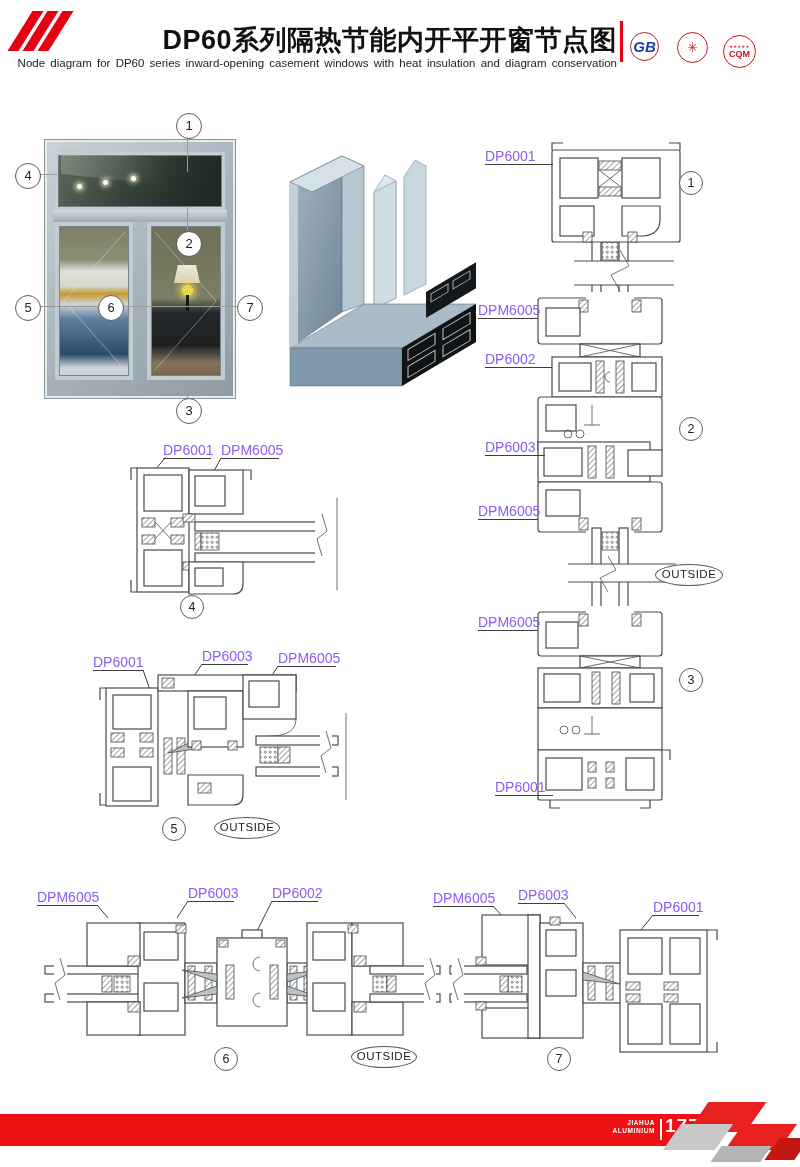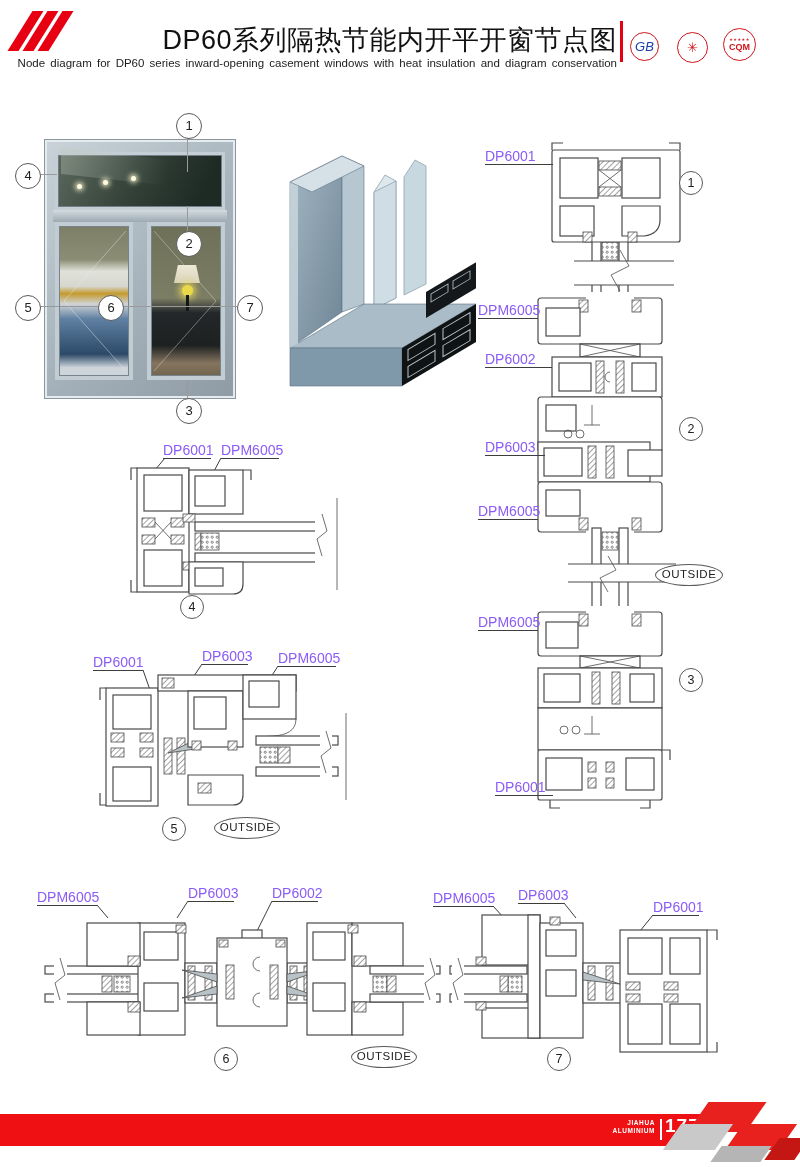--- a/index.html
+++ b/index.html
@@ -1,21 +1,21 @@
 <!DOCTYPE html>
 <html><head>
 <meta charset="utf-8">
 <style>
   html,body{margin:0;padding:0;background:#fff;}
   .page{position:relative;width:800px;height:1167px;background:#fff;overflow:hidden;
         font-family:"Liberation Sans",sans-serif;}
   .abs{position:absolute;}
   
   .stripe{position:absolute;width:11px;height:40px;background:#e60012;transform:skewX(-32deg);}
-  .title{position:absolute;top:22px;right:183px;font-size:27px;font-weight:normal;color:#111;
+  .title{position:absolute;top:22px;right:183px;font-size:27px;font-weight:bold;color:#111;
          letter-spacing:.5px;white-space:nowrap;}
   .subtitle{position:absolute;top:57px;right:183px;font-size:11.5px;color:#1c1c1c;
             word-spacing:2px;white-space:nowrap;}
   .red-divider{position:absolute;left:620px;top:21px;width:2.5px;height:41px;background:#e60012;}
   .logo{position:absolute;border-radius:50%;background:#fff;display:flex;flex-direction:column;
         align-items:center;justify-content:center;}
   
   .photo{position:absolute;left:45px;top:140px;width:190px;height:258px;
          background:linear-gradient(135deg,#c9d3d9,#a2afb8 60%,#8e9ba5);
          box-shadow:inset 0 0 0 2px #e6ebee, 0 0 0 1px #8a97a1;}
@@ -66,26 +66,26 @@
 
   <div class="stripe" style="left:20px;top:11px;"></div>
   <div class="stripe" style="left:35px;top:11px;"></div>
   <div class="stripe" style="left:50px;top:11px;"></div>
 
   <div class="title">DP60系列隔热节能内开平开窗节点图</div>
   <div class="subtitle">Node diagram for DP60 series inward-opening casement windows with heat insulation and diagram conservation</div>
   <div class="red-divider"></div>
 
   <div class="logo" style="left:630px;top:32px;width:27px;height:27px;border:1.6px solid #d0151a;">
-    <span style="font-size:13px;font-weight:normal;font-style:italic;color:#1a3fa8;">GB</span>
+    <span style="font-size:15px;font-weight:bold;font-style:italic;color:#1a3fa8;">GB</span>
   </div>
   <div class="logo" style="left:677px;top:32px;width:29px;height:29px;border:1.6px solid #d0151a;">
     <span style="font-size:13px;color:#d0151a;line-height:13px;">✳</span>
   </div>
-  <div class="logo" style="left:723px;top:28px;width:31px;height:31px;border:1.6px solid #d0151a;">
+  <div class="logo" style="left:723px;top:35px;width:31px;height:31px;border:1.6px solid #d0151a;">
     <span style="font-size:4px;color:#d0151a;letter-spacing:.5px;">★★★★★</span>
     <span style="font-size:9px;font-weight:bold;color:#d0151a;">CQM</span>
   </div>
 
   <div class="photo">
 
     <div class="abs" style="left:10px;top:12px;width:170px;height:58px;
          background:linear-gradient(115deg,#5c6a5e,#35433a 45%,#1e2a24 85%);
          box-shadow:inset 0 0 0 3px #c5ced4, inset 0 0 0 4px #717e88;">
       <div class="abs" style="left:6px;top:4px;width:150px;height:26px;

